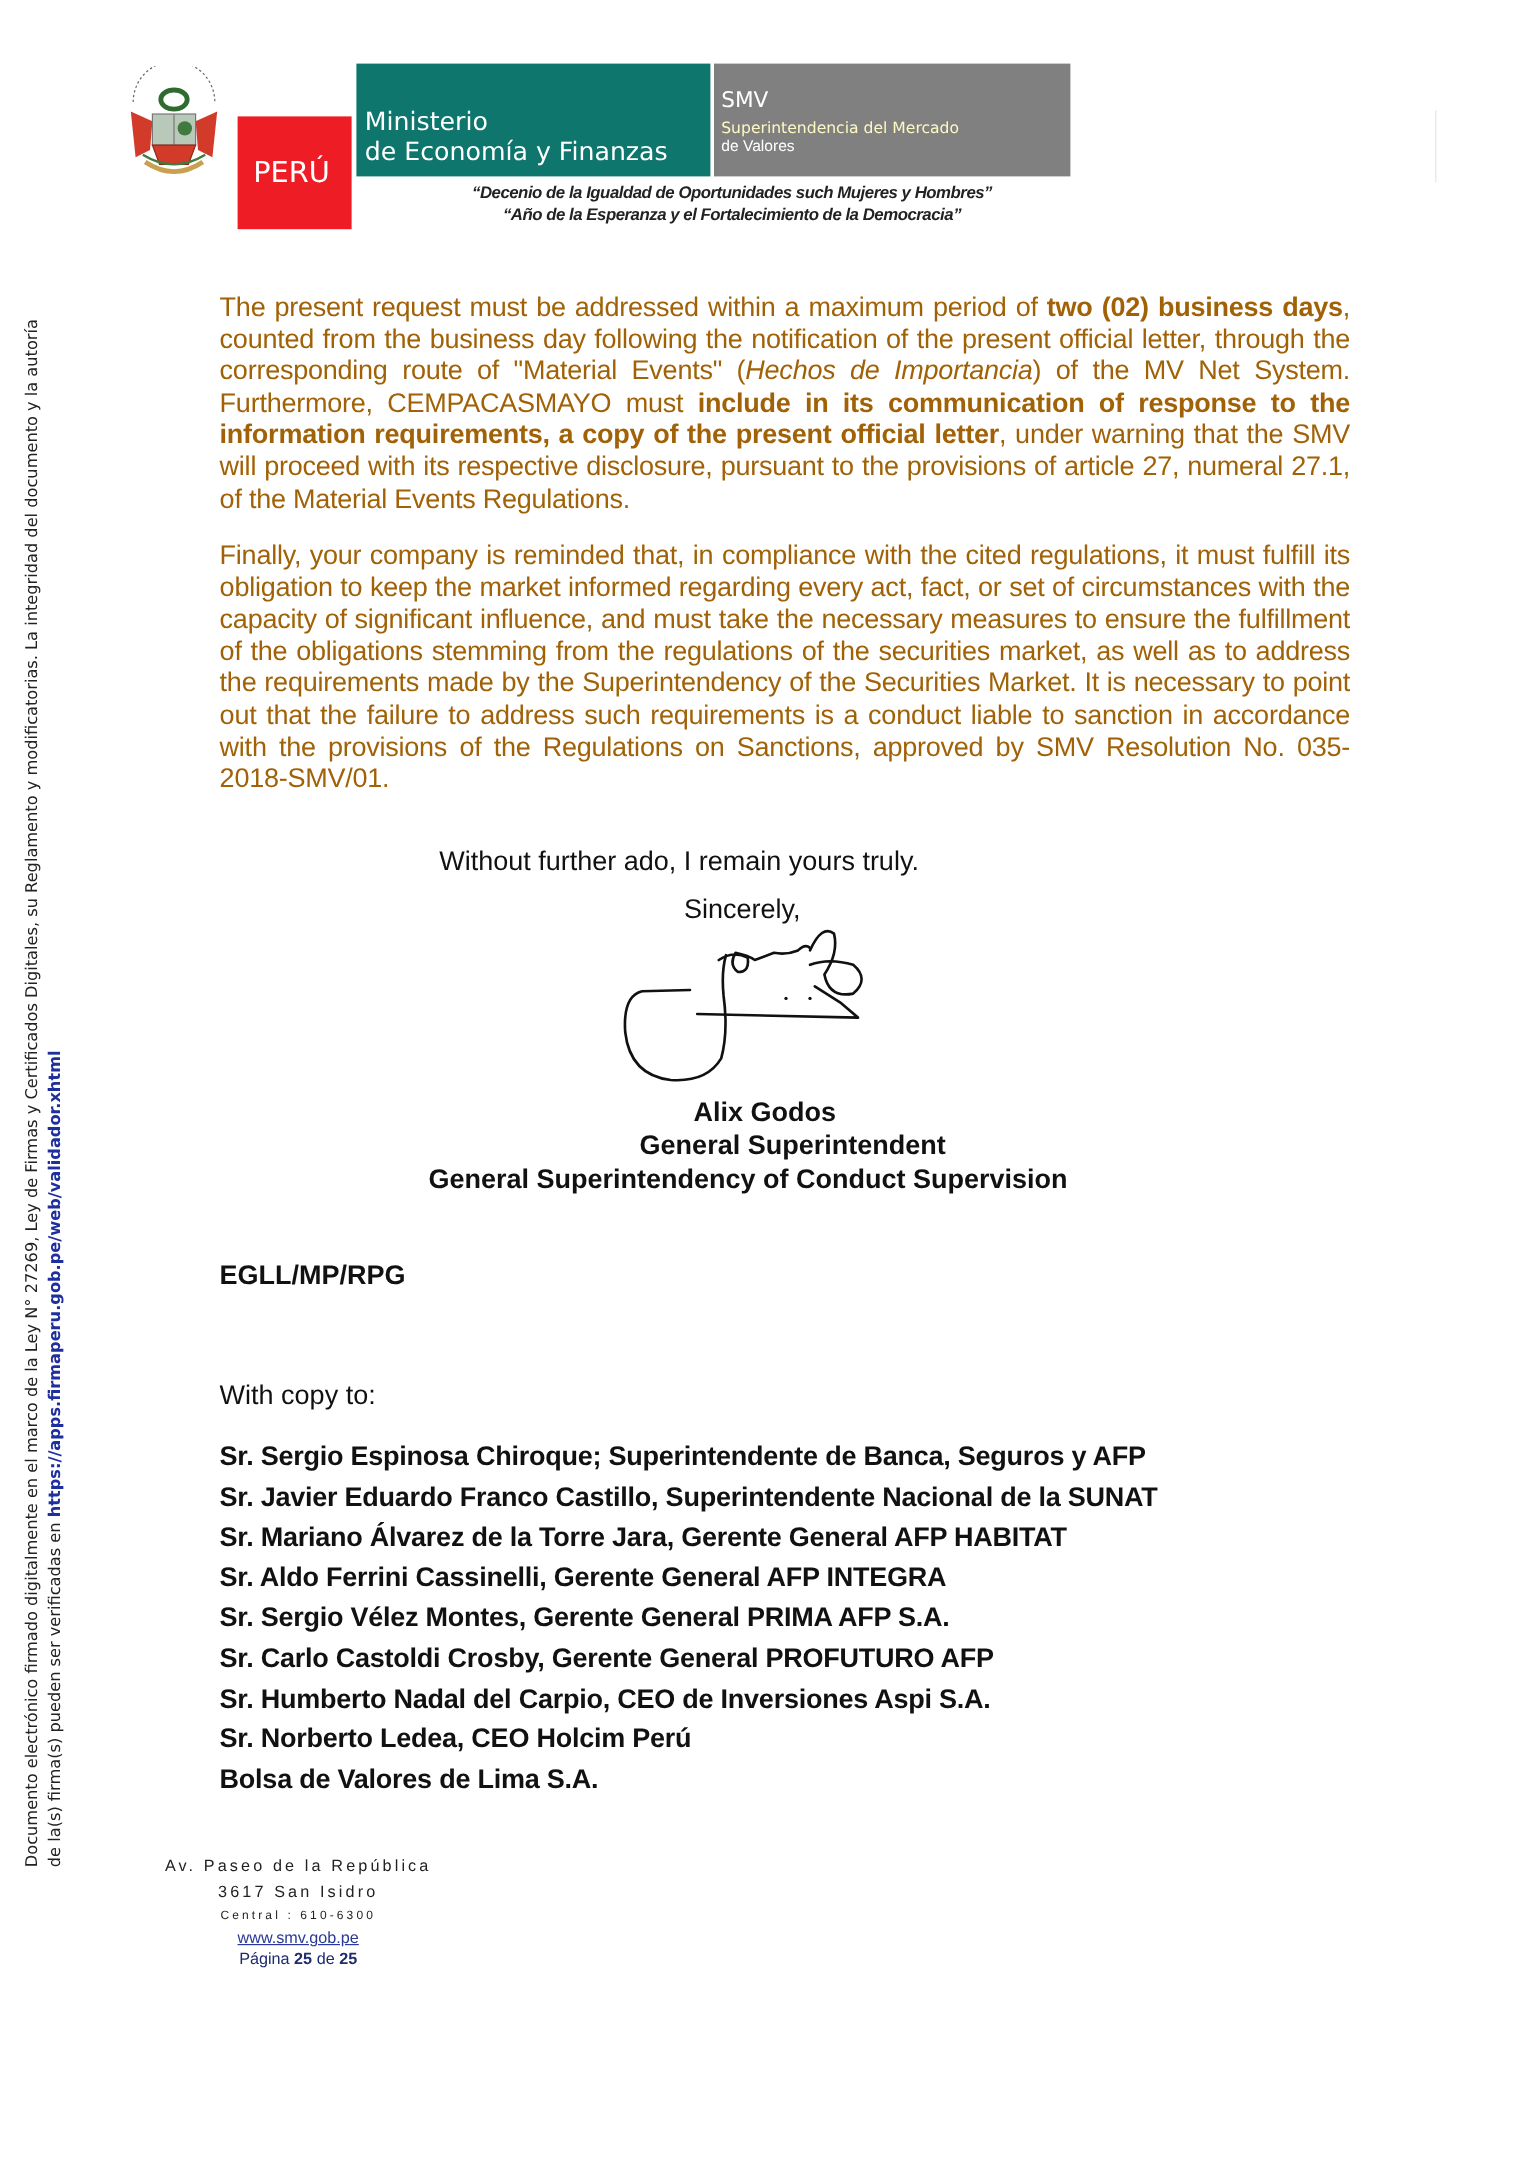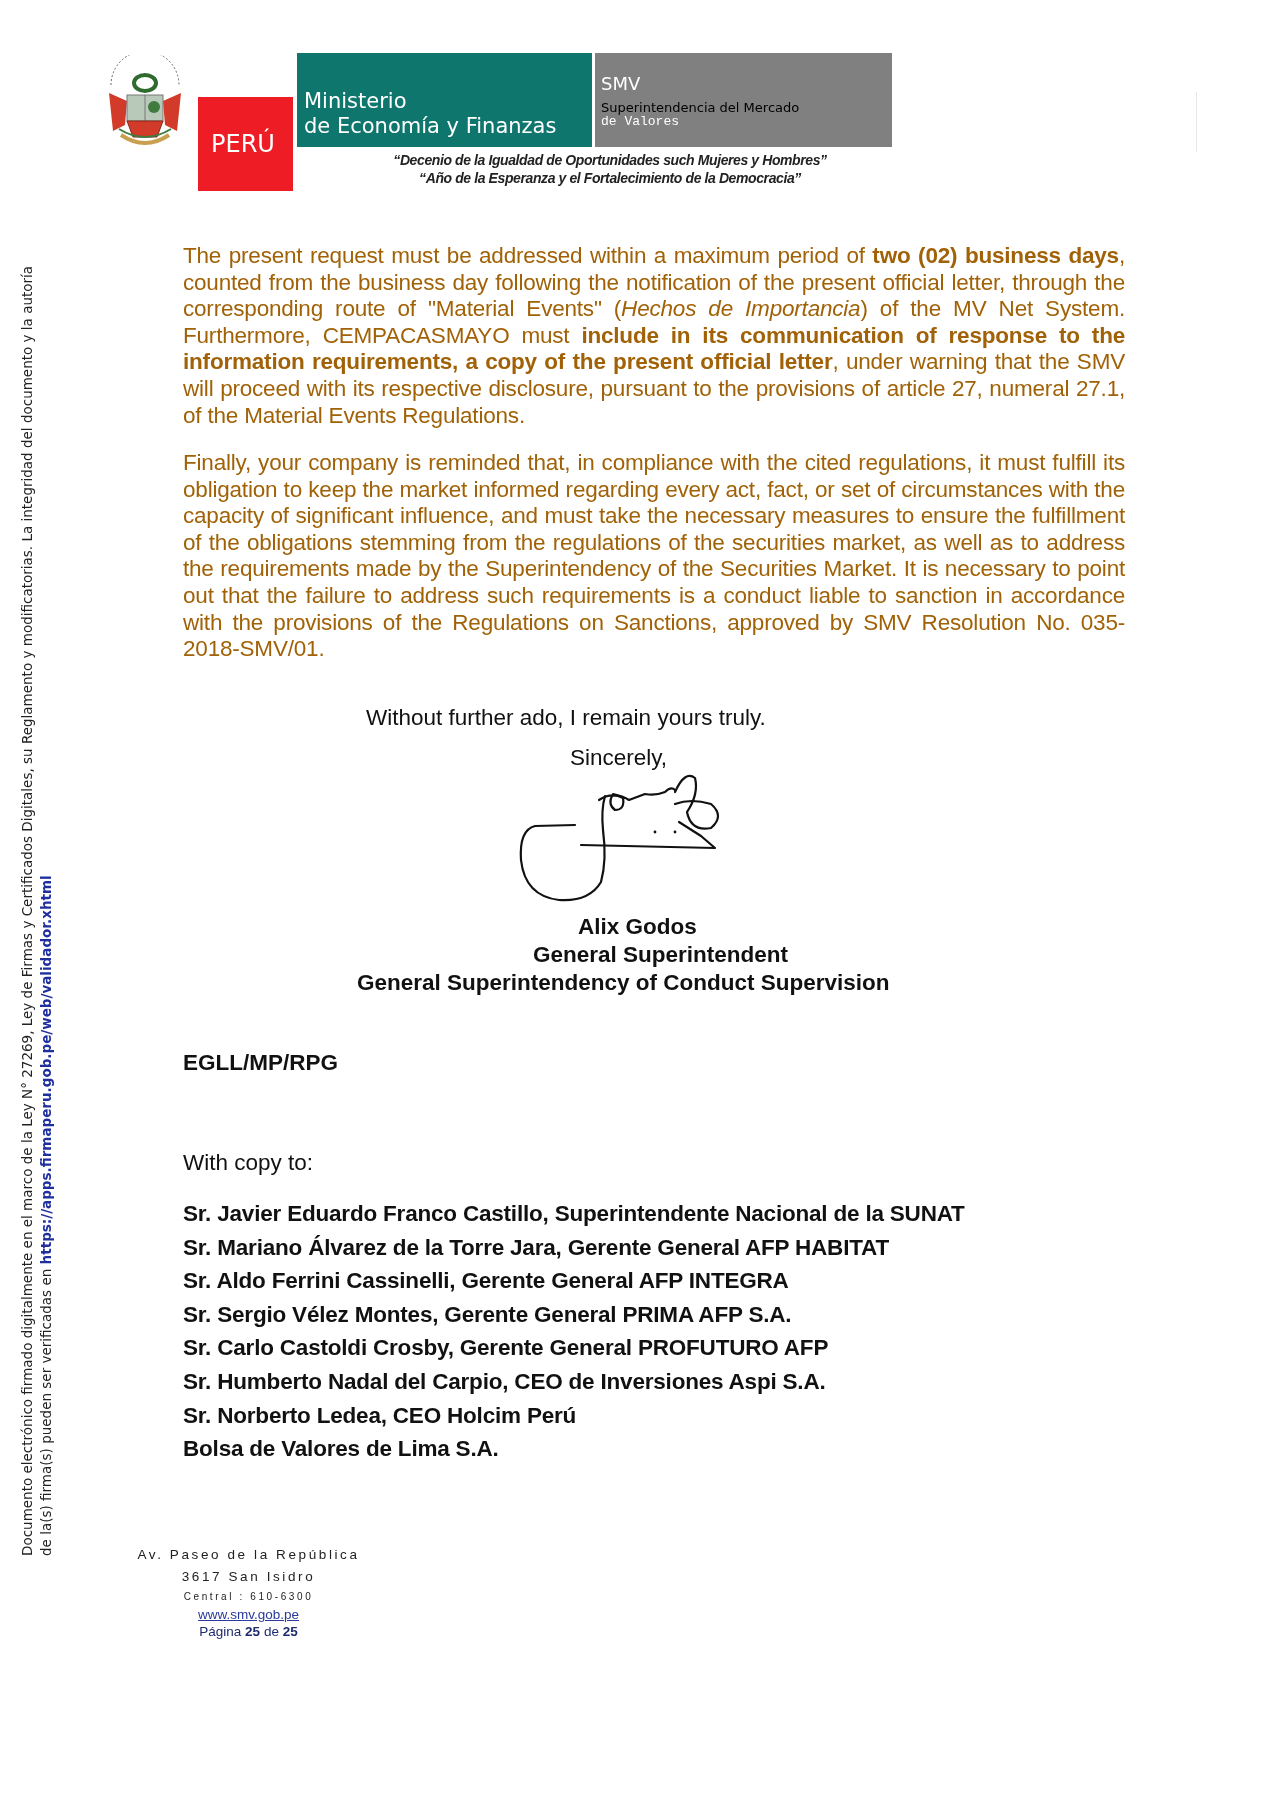--- a/index.html
+++ b/index.html
@@ -8,22 +8,22 @@
 
   
   #coat { left: 103px; top: 55px; width: 84px; height: 95px; }
   #peru-box { left: 198px; top: 53px; width: 95px; height: 94px; background: #ee1c25; margin-top: 44px; }
   #peru-box span { position: absolute; left: 13px; top: 33px; color: #fff; font-family: "DejaVu Sans", sans-serif; font-size: 24px; letter-spacing: 0px; }
   #mef-box { left: 297px; top: 53px; width: 295px; height: 94px; background: #0f766e; }
   #mef-box .l1 { position: absolute; left: 7px; top: 36px; color: #fff; font-family: "DejaVu Sans", sans-serif; font-size: 21px; }
   #mef-box .l2 { position: absolute; left: 7px; top: 61px; color: #fff; font-family: "DejaVu Sans", sans-serif; font-size: 21px; }
   #smv-box { left: 595px; top: 53px; width: 297px; height: 94px; background: #808080; }
   #smv-box .t { position: absolute; left: 6px; top: 20px; color: #fff; font-family: "DejaVu Sans", sans-serif; font-size: 18px; }
-  #smv-box .s1 { position: absolute; left: 6px; top: 47px; color: #000000; font-family: "DejaVu Sans", sans-serif; font-size: 13px; }
-  #smv-box .s2 { position: absolute; left: 6px; top: 61px; color: #fff; font-family: Liberation Mono, monospace; font-size: 13px; }
+  #smv-box .s1 { position: absolute; left: 6px; top: 47px; color: #fef9c3; font-family: "DejaVu Sans", sans-serif; font-size: 13px; }
+  #smv-box .s2 { position: absolute; left: 6px; top: 61px; color: #fff; font-family: Liberation Sans, sans-serif; font-size: 13px; }
   .quote { left: 300px; width: 620px; text-align: center; font-style: italic; font-weight: bold; font-size: 14px; color: #222; letter-spacing: -0.4px; }
   #quote1 { top: 152px; }
   #quote2 { top: 170px; }
   #right-rule { left: 1196px; top: 92px; width: 1px; height: 60px; background: #e6e6e6; }
 
   
   .vtext { transform-origin: 0 0; transform: rotate(-90deg); white-space: nowrap; font-family: "DejaVu Sans", sans-serif; font-size: 13.5px; color: #222; }
   #vline1 { left: 19px; top: 1556px; }
   #vline2 { left: 38px; top: 1556px; }
   .vlink { color: #1f2f9e; font-weight: bold; }
@@ -112,20 +112,21 @@
 </div>
 
 <div class="abs line bold" id="sig-name">Alix Godos</div>
 <div class="abs line bold" id="sig-title">General Superintendent</div>
 <div class="abs line bold" id="sig-dept">General Superintendency of Conduct Supervision</div>
 
 <div class="abs line bold" id="initials">EGLL/MP/RPG</div>
 <div class="abs line" id="copy-label">With copy to:</div>
 
 <ul class="abs" id="cc-list">
+  <li>Sr. Sergio Espinosa Chiroque; Superintendente de Banca, Seguros y AFP</li>
   <li>Sr. Javier Eduardo Franco Castillo, Superintendente Nacional de la SUNAT</li>
   <li>Sr. Mariano Álvarez de la Torre Jara, Gerente General AFP HABITAT</li>
   <li>Sr. Aldo Ferrini Cassinelli, Gerente General AFP INTEGRA</li>
   <li>Sr. Sergio Vélez Montes, Gerente General PRIMA AFP S.A.</li>
   <li>Sr. Carlo Castoldi Crosby, Gerente General PROFUTURO AFP</li>
   <li>Sr. Humberto Nadal del Carpio, CEO de Inversiones Aspi S.A.</li>
   <li>Sr. Norberto Ledea, CEO Holcim Perú</li>
   <li>Bolsa de Valores de Lima S.A.</li>
 </ul>
 

